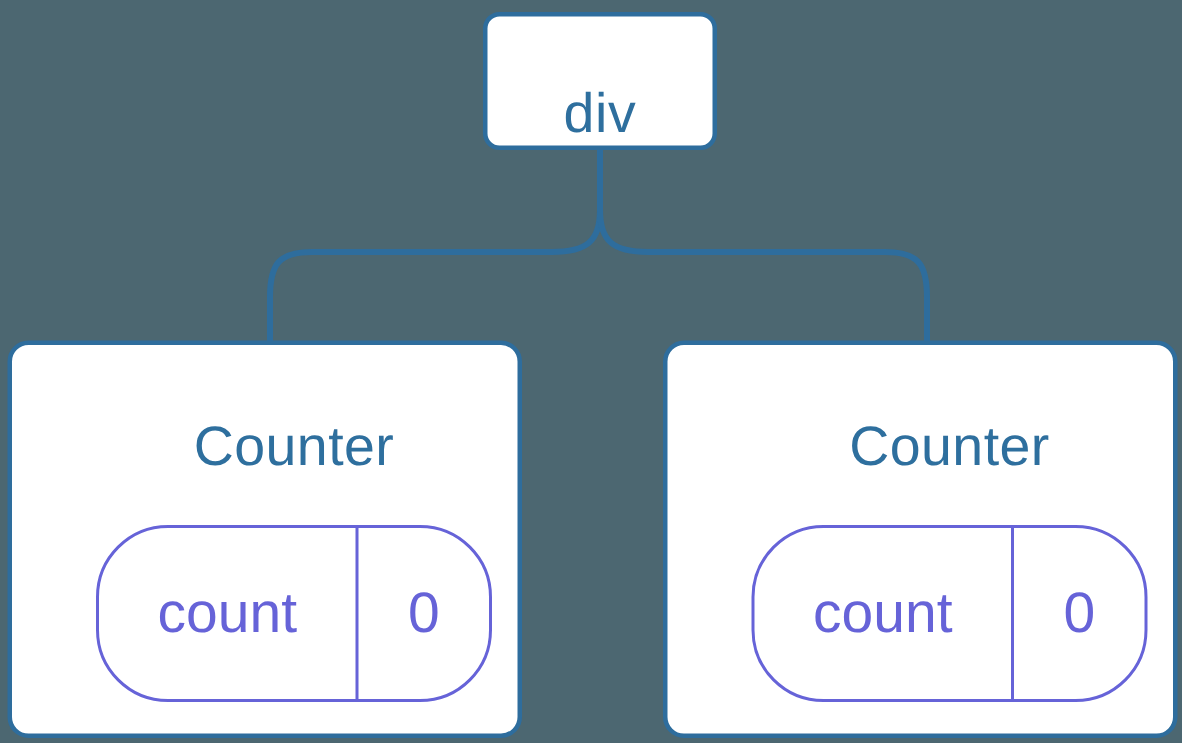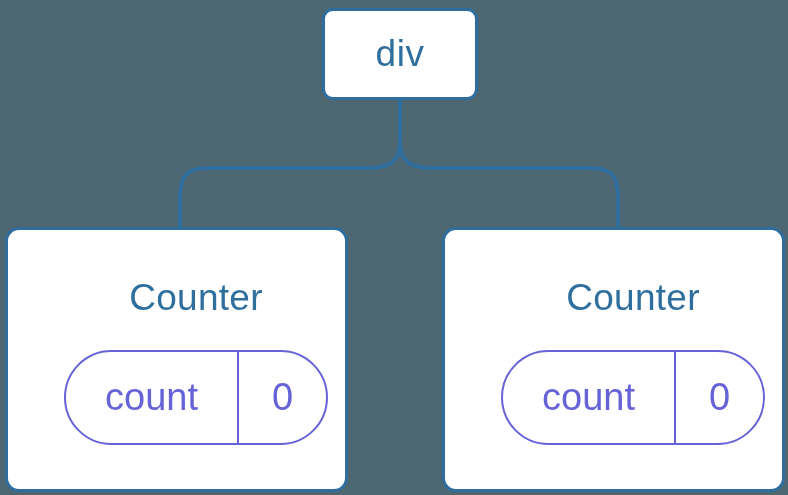--- a/index.html
+++ b/index.html
@@ -36,21 +36,21 @@
   .node {
     position: absolute;
     background: var(--node-bg);
     border: 3px solid var(--stroke-blue);
   }
   .root-node {
     left: 322px; top: 8px;
     width: 156px; height: 92px;
     border-radius: 11px;
     display: flex;
-    align-items: center;
+    align-items: flex-end;
     justify-content: center;
   }
   .root-label {
     color: var(--text-blue);
     font-size: 37px;
     font-weight: 500;
     letter-spacing: 0.5px;
   }
   .counter-node {
     top: 227px;
@@ -67,21 +67,21 @@
   .counter-title {
     color: var(--text-blue);
     font-size: 37px;
     font-weight: 500;
     line-height: 43px;
     letter-spacing: 0.3px;
   }
   .state-pill {
     margin-top: 31px;
     width: 264px;
-    height: 95px;
+    height: 118px;
     border: 2px solid var(--state-purple);
     border-radius: 48px;
     display: flex;
     align-items: stretch;
     overflow: hidden;
     background: var(--node-bg);
   }
   .pill-label {
     flex: 0 0 171px;
     display: flex;

